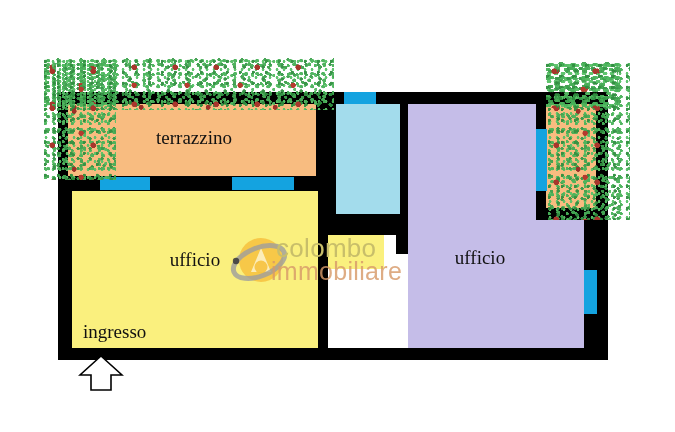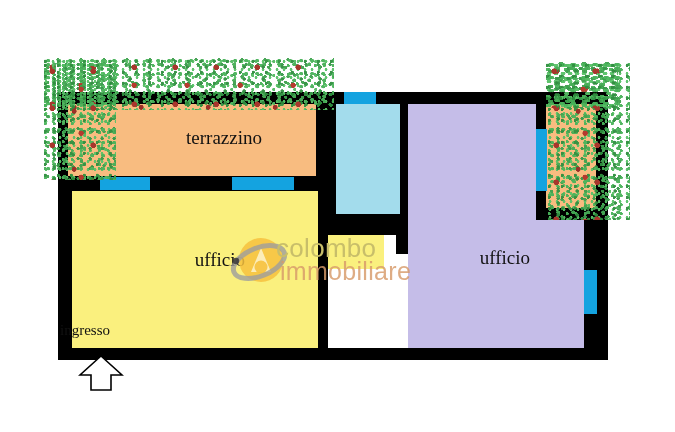--- a/index.html
+++ b/index.html
@@ -6,21 +6,21 @@
   body{width:675px;height:432px;overflow:hidden;
        font-family:"Liberation Serif", serif;}
 
   #plan{position:relative;width:675px;height:432px;background:#fff;}
 
   
   .wall  {position:absolute;background:#000000;}
   .room  {position:absolute;}
   .win   {position:absolute;background:#14A3E0;}
   .label {position:absolute;color:#111;font-family:"Liberation Serif",serif;
-          text-align:right;white-space:pre-line;line-height:1.08;}
+          text-align:center;white-space:pre-line;line-height:1.08;}
 
   
   .r-yellow {background:#FAF07E;}
   .r-purple {background:#C5BDE8;}
   .r-orange {background:#F8BC80;}
   .r-cyan   {background:#A3DCEC;}
 
   
   .hedge{position:absolute;pointer-events:none;}
   .hedge .leaves{position:absolute;inset:0;
@@ -45,21 +45,21 @@
       radial-gradient(circle at 45% 85%, #9c3128 0 2.2px, transparent 2.7px);
     background-size:41px 37px,53px 44px,67px 58px;}
 
   
   .arrow{position:absolute;}
 
   
   #wm{position:absolute;pointer-events:none;}
   #wm .wm-top{position:absolute;left:48px;top:2px;font-size:26px;
       color:#C8BE6A;font-family:"Liberation Sans",sans-serif;letter-spacing:.3px;}
-  #wm .wm-bot{position:absolute;left:52px;top:26px;font-size:25px;
+  #wm .wm-bot{position:absolute;left:43px;top:26px;font-size:25px;
       color:#D79A6A;font-family:"Liberation Sans",sans-serif;letter-spacing:.3px;
       opacity:.82;}
 </style>
 </head>
 <body>
 
 <div id="plan">
 
   <div class="wall" style="left:58px;  top:92px;  width:266px; height:12px;"></div>
   <div class="wall" style="left:324px; top:92px;  width:284px; height:12px;"></div>
@@ -129,21 +129,21 @@
   </div>
 
   <div class="label" style="left:126px; top:128px; width:136px; font-size:19px;">terrazzino</div>
 
   <div class="label" style="left:145px; top:250px; width:100px; font-size:19px;">ufficio</div>
 
 
   <div class="label" style="left:430px; top:248px; width:100px; font-size:19px;">ufficio</div>
 
 
-  <div class="label" style="left:60px; top:322px; width:120px; font-size:15px; text-align:left;">ingresso</div>
+  <div class="label" style="left:83px; top:322px; width:120px; font-size:19px; text-align:left;">ingresso</div>
 
   <svg class="arrow" style="left:78px; top:354px;" width="46" height="38" viewBox="0 0 46 38">
     <polygon points="23,2 44,21 33,21 33,36 13,36 13,21 2,21" fill="#ffffff" stroke="#000000" stroke-width="1.6"></polygon>
   </svg>
 
   <div id="wm" style="left:228px; top:231px; width:230px; height:70px;">
     <svg style="position:absolute;left:0;top:0;" width="62" height="62" viewBox="0 0 62 62">
       <circle cx="33" cy="29" r="22" fill="#F6C13E" opacity="0.85"></circle>
       <polygon points="33,17 43,41 23,41" fill="#FCEFC0" opacity="0.95"></polygon>
       <circle cx="33" cy="36" r="6.5" fill="#F6C13E" opacity="0.9"></circle>

